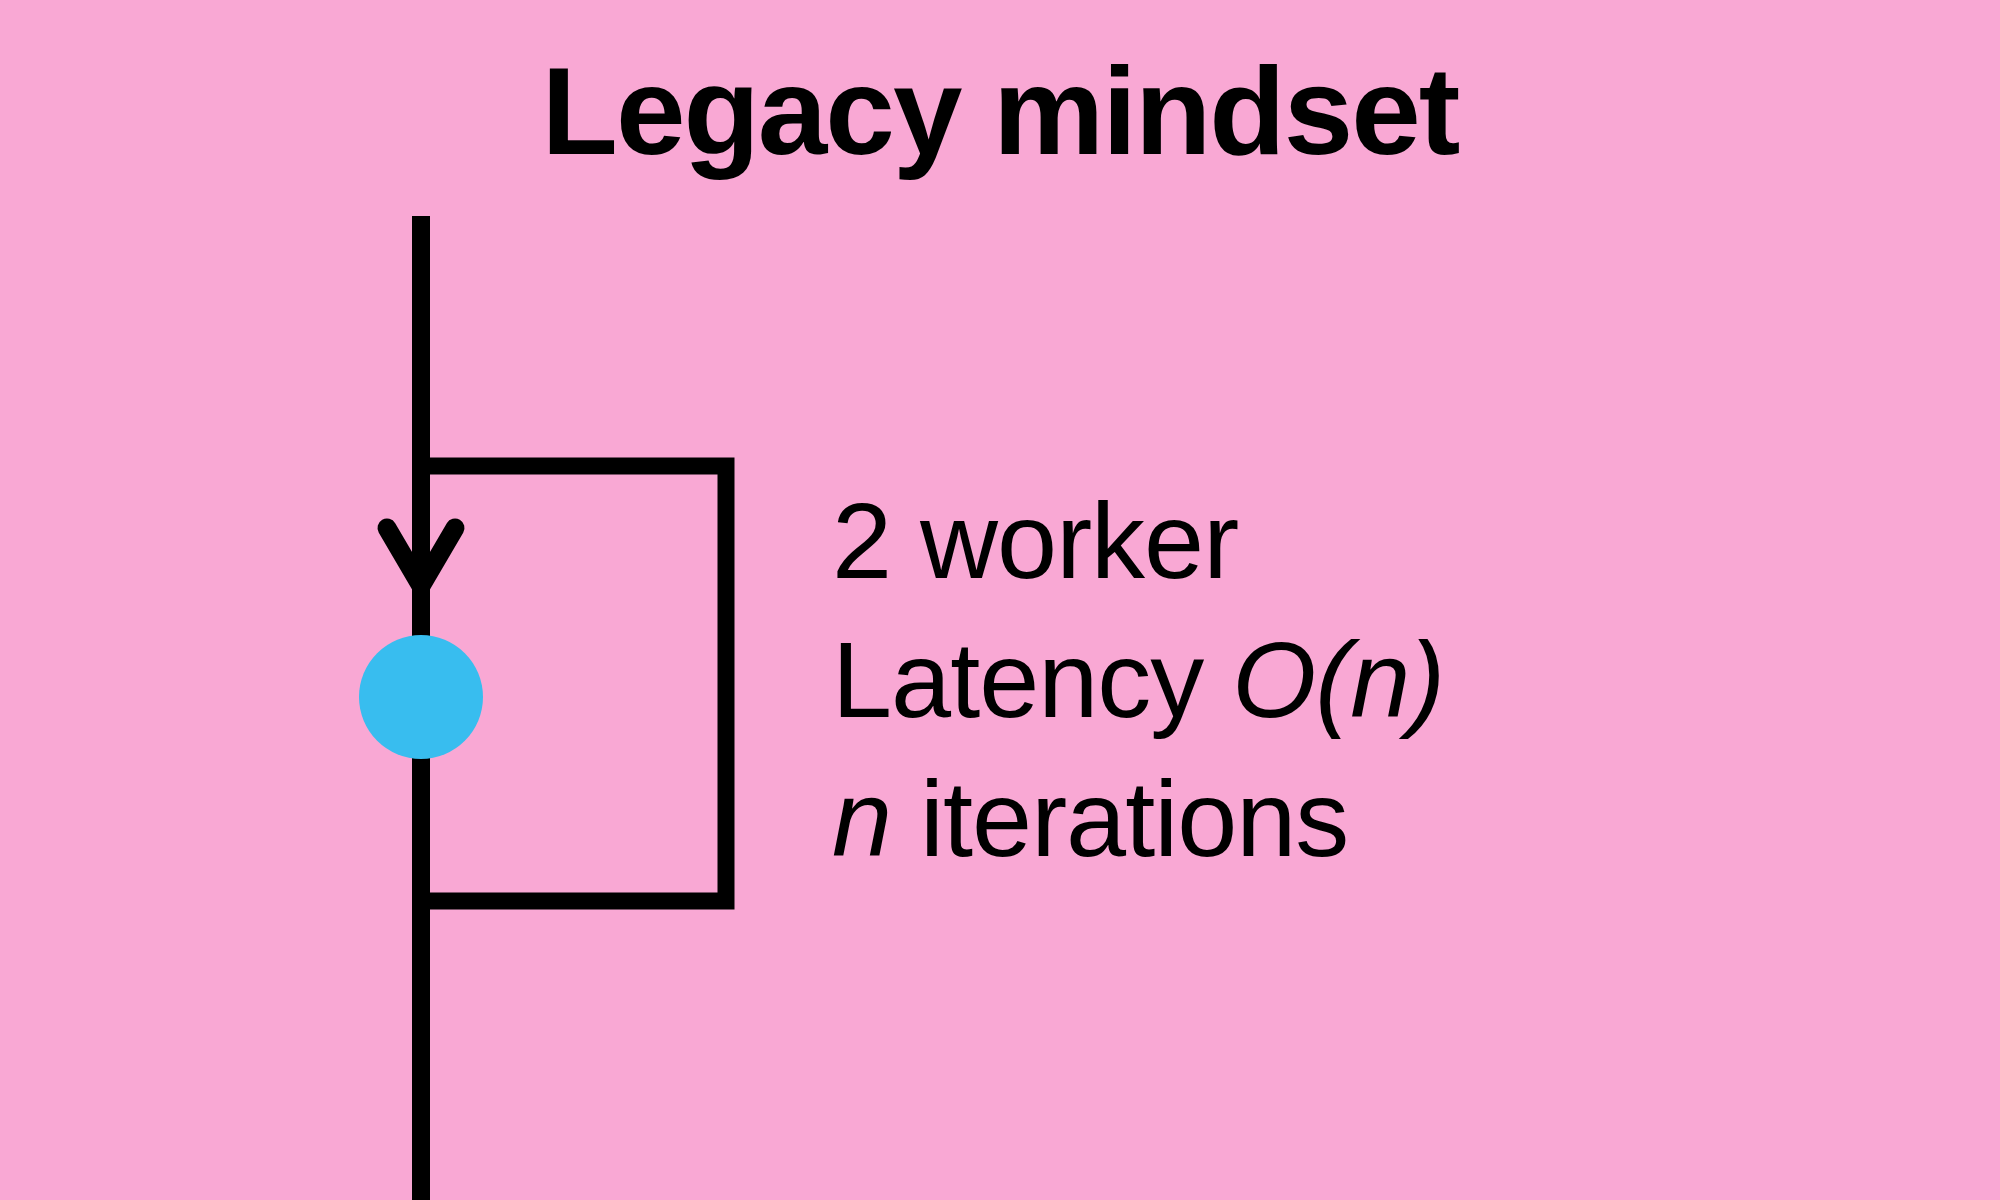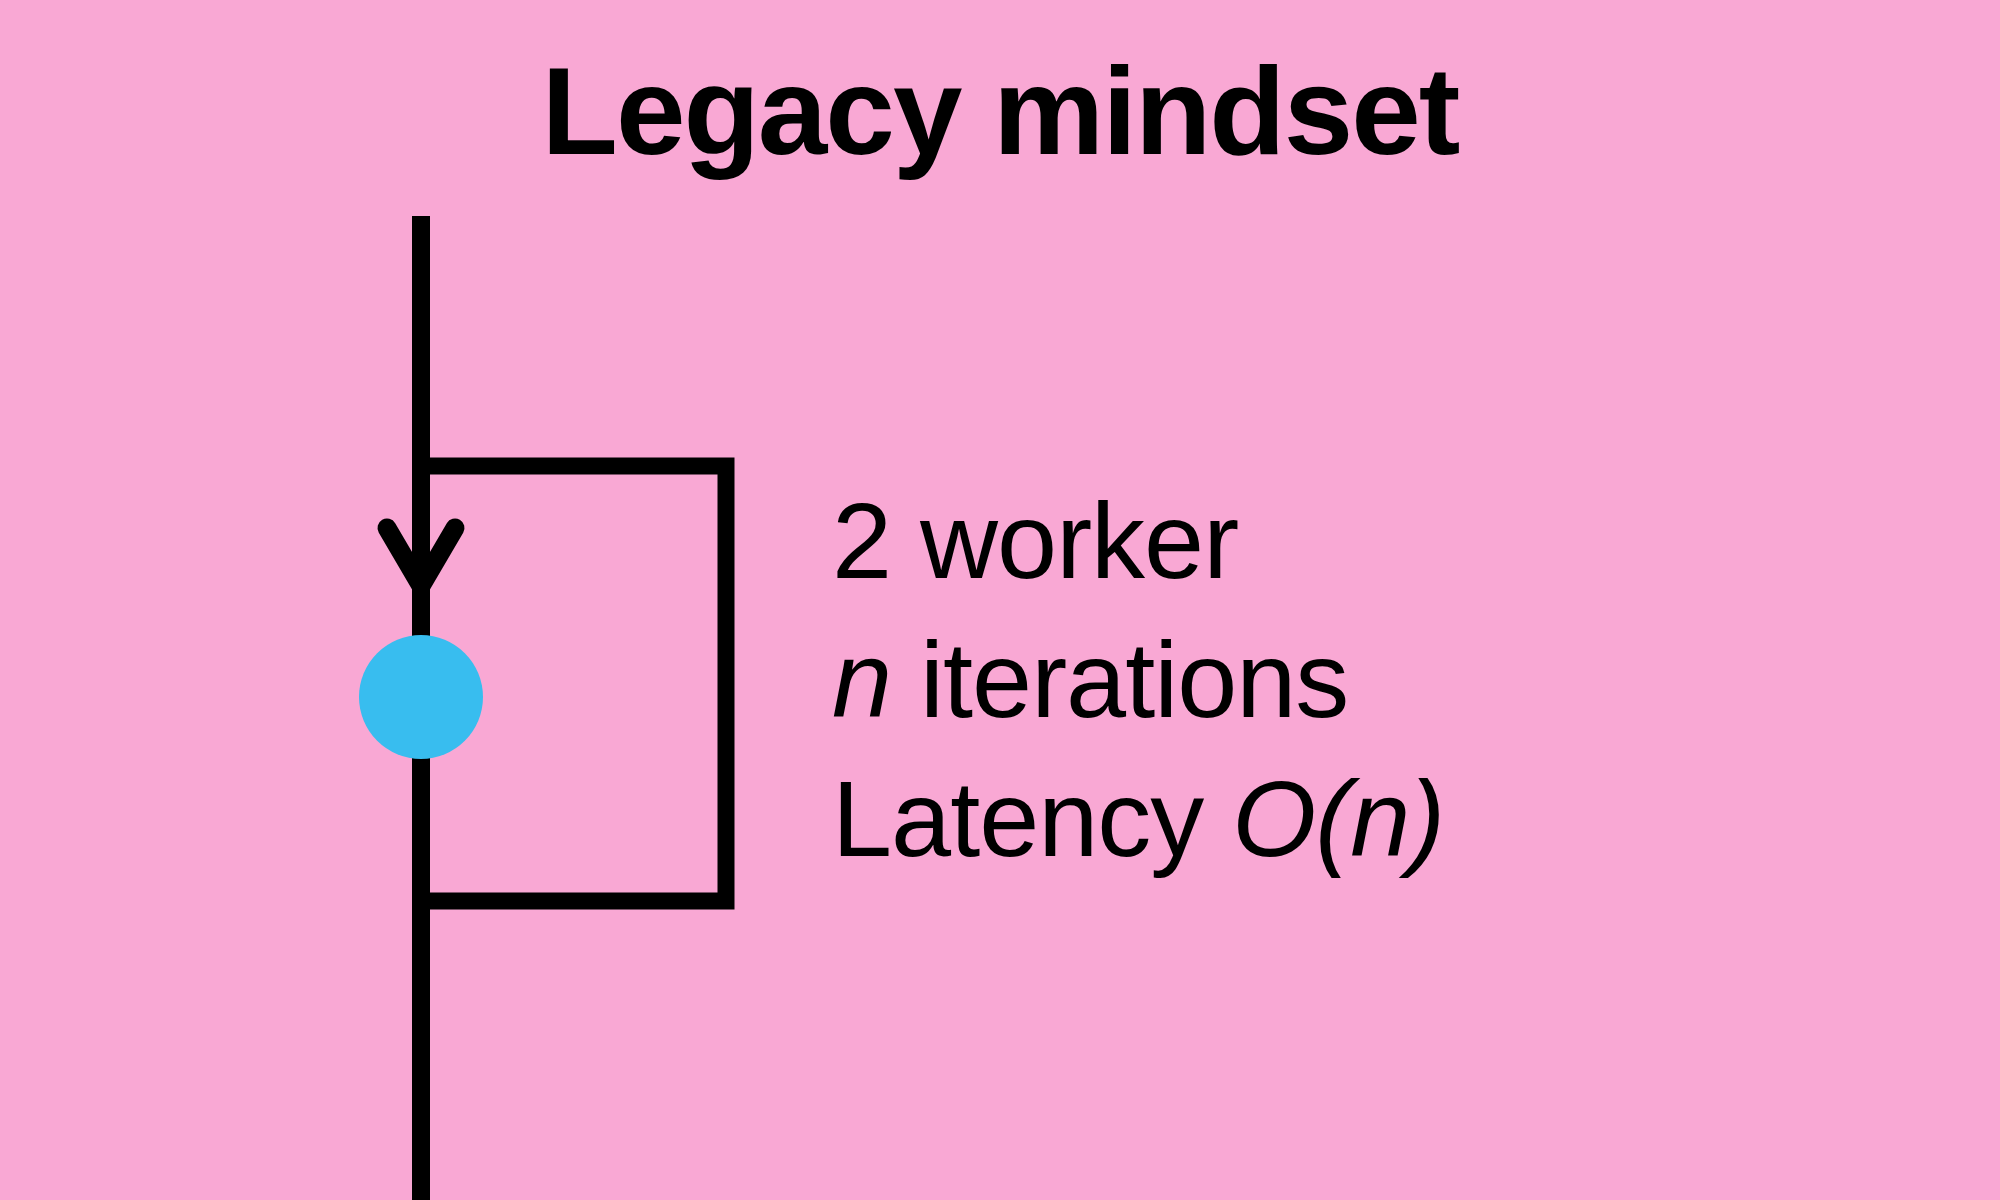--- a/index.html
+++ b/index.html
@@ -67,18 +67,18 @@
     <path d="M 421 466 L 726 466 L 726 901 L 421 901" fill="none" stroke-width="17" stroke="#000000"></path>
 
     <polyline points="387,528 421,586 455,528" fill="none" stroke-width="19" stroke-linecap="round" stroke-linejoin="round" stroke="#000000"></polyline>
 
     <circle cx="421" cy="697" r="62" fill="#38BDEF"></circle>
   </svg>
 
   <div class="annotation-block">
     <div class="annotation-line"><span>2 worker</span></div>
 
+    <div class="annotation-line"><span>Latency </span><span class="it">O(n)</span></div>
+
     <div class="annotation-line"><span class="it">n</span><span> iterations</span></div>
-
-    <div class="annotation-line"><span>Latency </span><span class="it">O(n)</span></div>
   </div>
 
 </div>
 
 </body></html>

